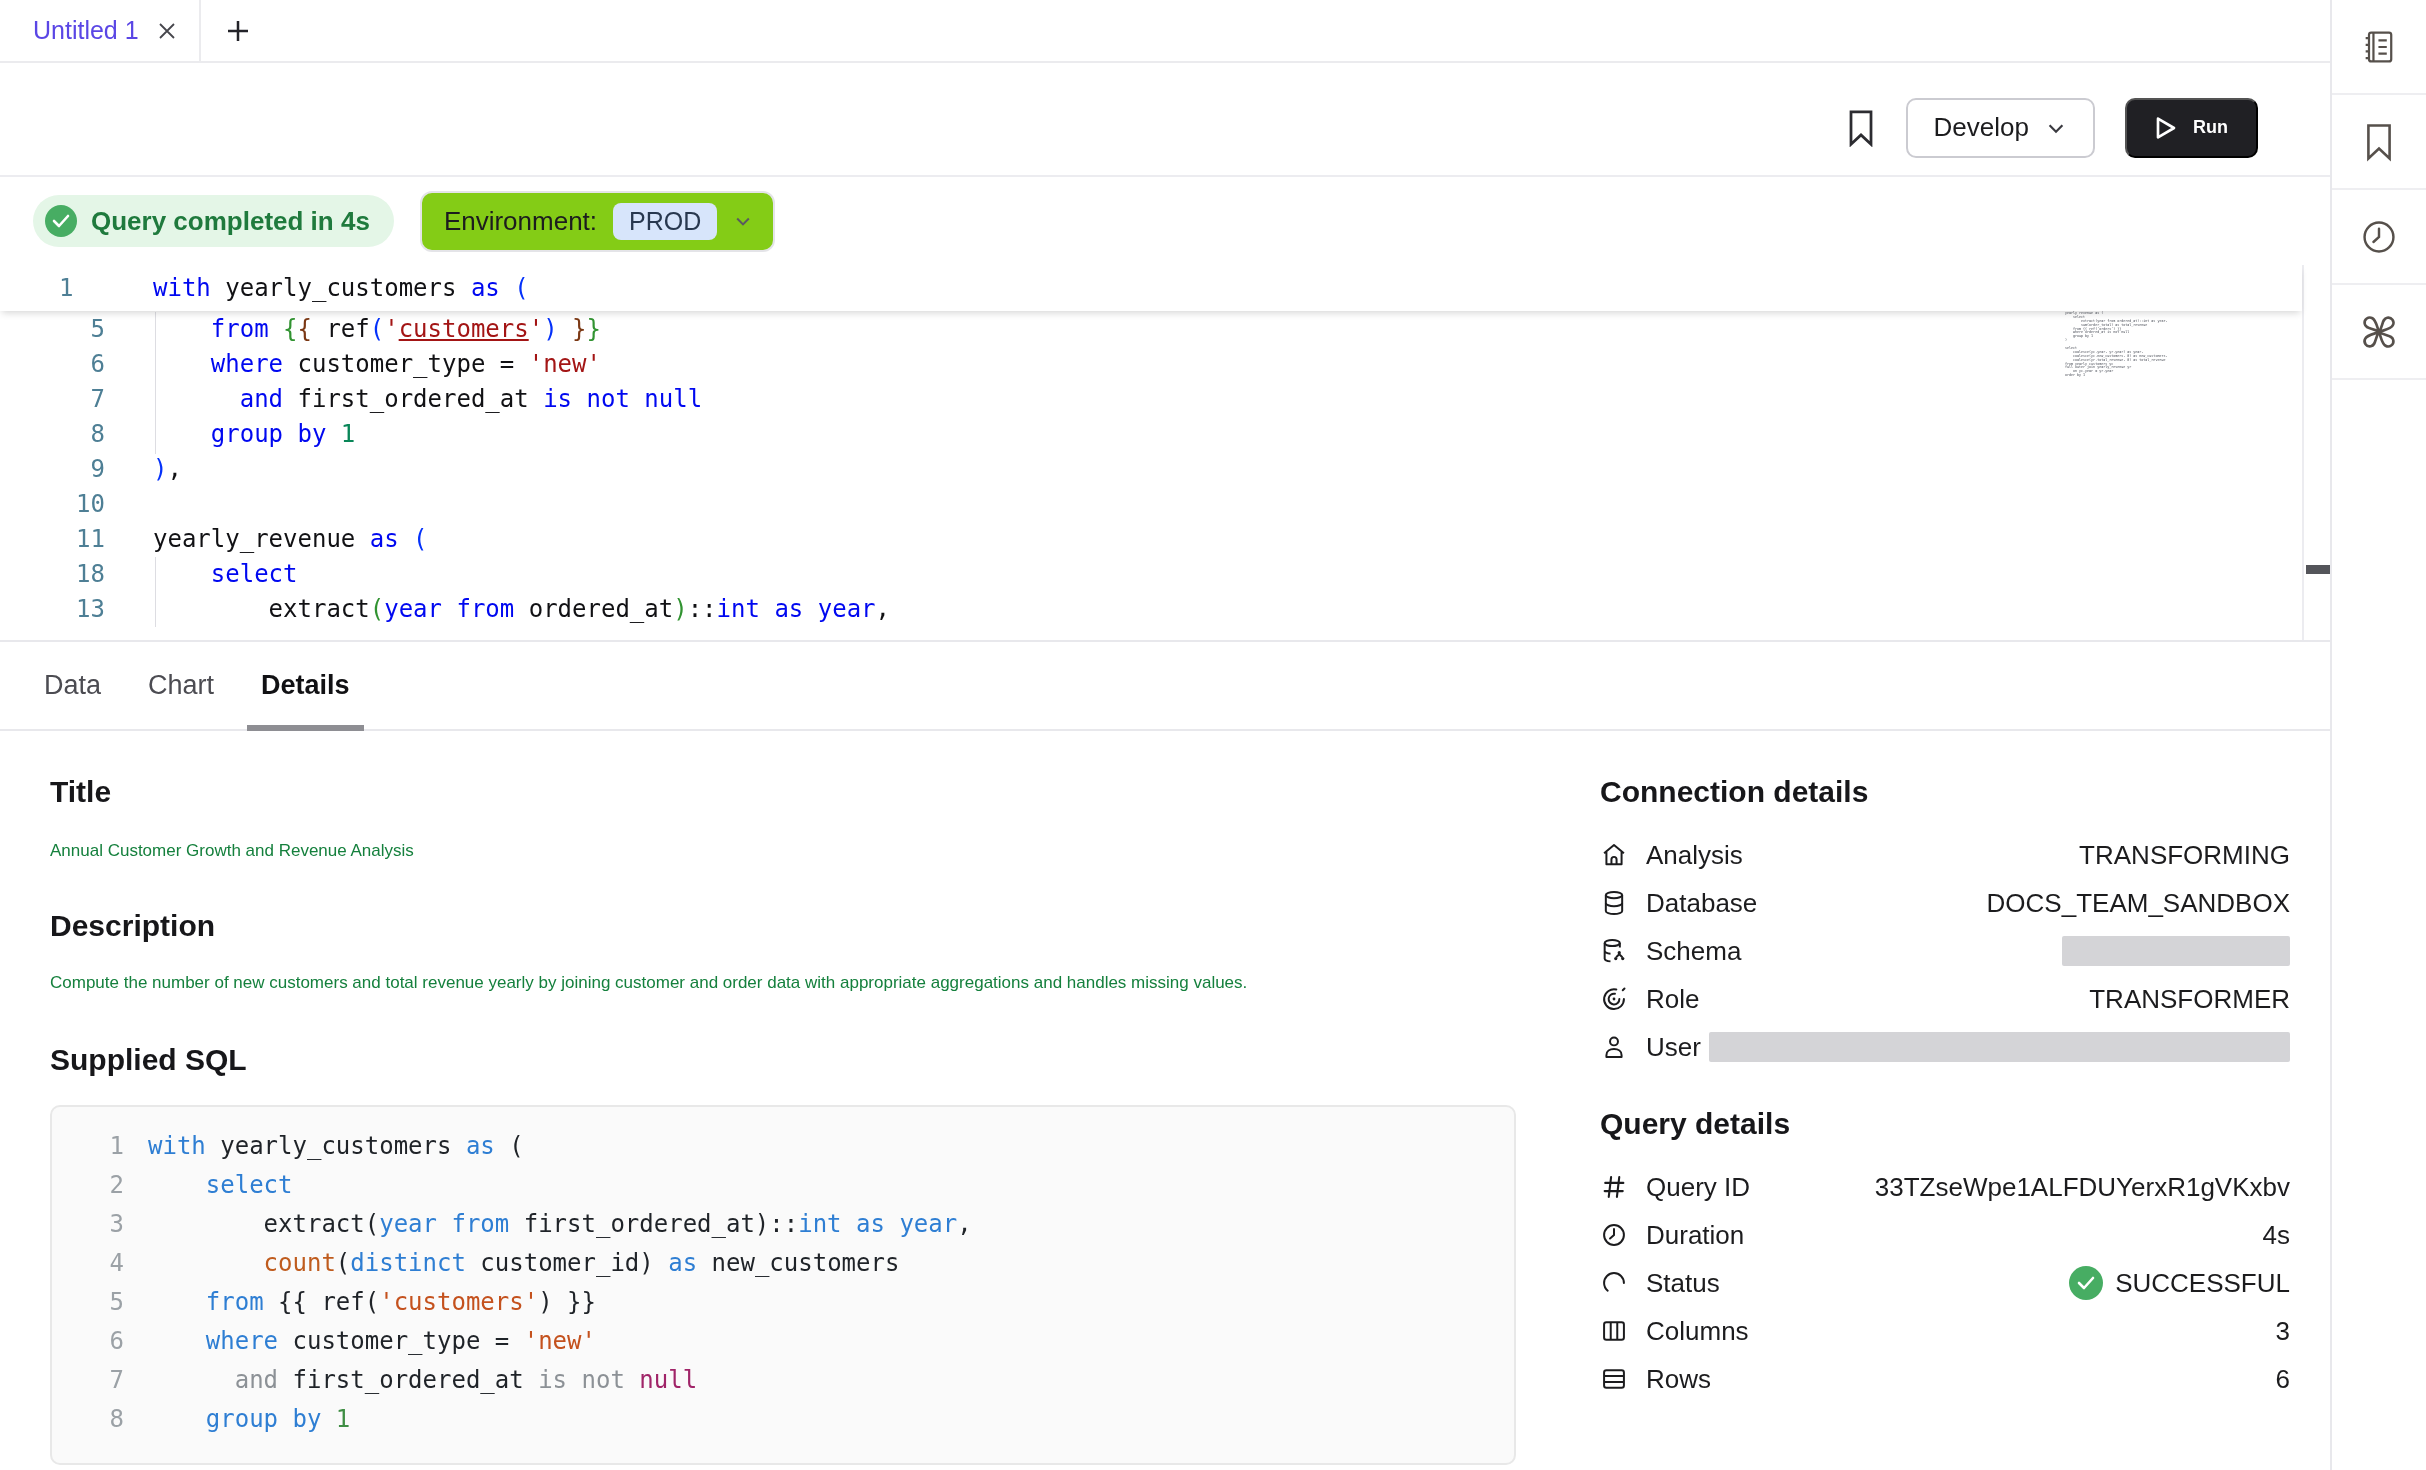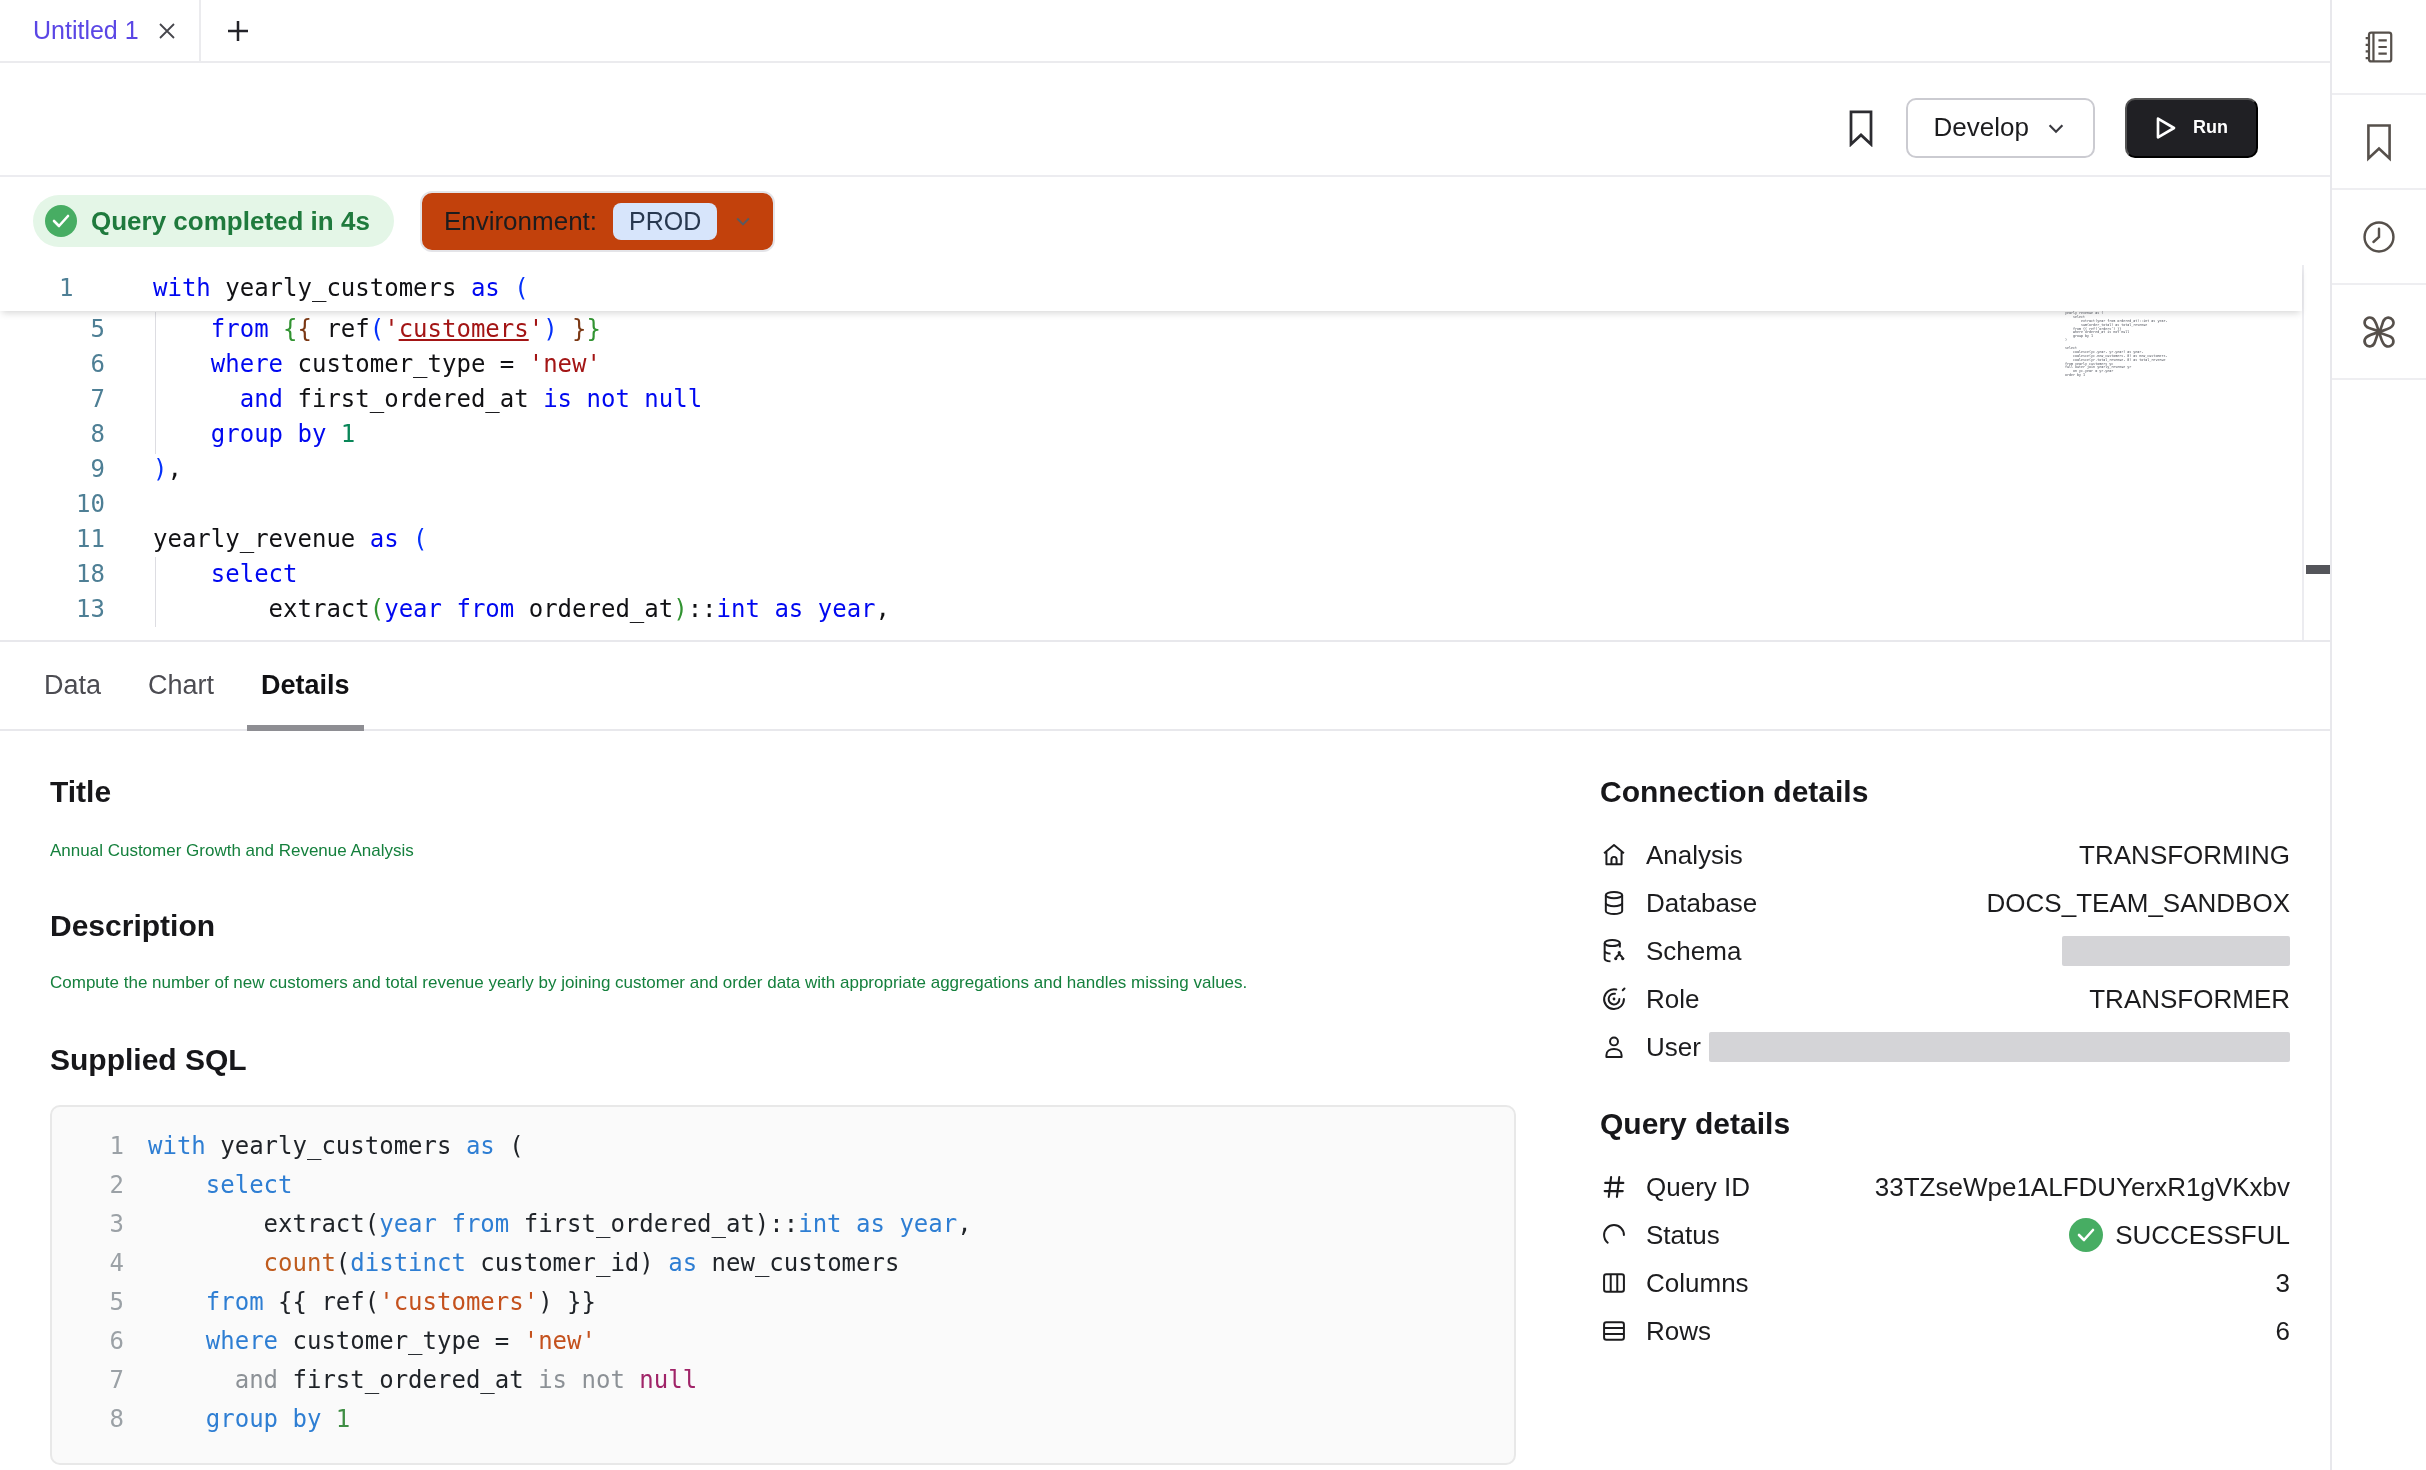--- a/index.html
+++ b/index.html
@@ -23,21 +23,21 @@
   
   .toolbar { position:absolute; top:80px; left:0; right:0; height:97px; border-bottom:2px solid #ececf0; display:flex; align-items:center; justify-content:flex-end; gap:30px; padding-right:72px; }
   .icon-btn { color:#2c2c31; display:flex; align-items:center; cursor:pointer; }
   .btn-develop { height:60px; display:flex; align-items:center; gap:16px; padding:0 26px; border:2px solid #cbcbd1; border-radius:10px; background:#fff; font-size:26px; color:#1c1c1e; cursor:pointer; }
   .btn-run { height:60px; display:flex; align-items:center; gap:16px; padding:0 28px; border-radius:10px; background:#202024; color:#fff; font-size:18px; font-weight:600; cursor:pointer; }
 
   
   .statusrow { position:absolute; top:177px; left:0; right:0; height:88px; display:flex; align-items:center; gap:26px; padding-left:33px; }
   .pill-ok { display:flex; align-items:center; gap:14px; background:#e4f6e7; border-radius:26px; padding:10px 24px 10px 12px; }
   .pill-ok .txt { color:#1f7a3d; font-size:26px; font-weight:600; }
-  .env-ctl { display:flex; align-items:center; gap:16px; background:#c2410c; border:2px solid #e4e4e8; border-radius:12px; padding:10px 20px 10px 22px; cursor:pointer; }
+  .env-ctl { display:flex; align-items:center; gap:16px; background:#84cc16; border:2px solid #e4e4e8; border-radius:12px; padding:10px 20px 10px 22px; cursor:pointer; }
   .env-ctl .lbl { font-size:26px; color:#1c1c1e; }
   .env-badge { background:#d7e5fb; color:#28384f; border-radius:8px; padding:4px 16px; font-size:25px; font-weight:500; }
 
   
   .editor { position:absolute; top:265px; left:0; right:0; height:377px; border-bottom:2px solid #e8e8ec; background:#fff; overflow:hidden; cursor:text; }
   .mono, .ecode, .eln, .bcode, .bln, .minimap-pre { font-family:"DejaVu Sans Mono", monospace; }
   .sticky { position:absolute; top:0; left:0; right:28px; height:46px; background:#fff; z-index:3; box-shadow:0 4px 7px -2px rgba(0,0,0,.16); }
   .sticky .eln { position:absolute; left:59px; top:6px; width:46px; text-align:left; }
   .sticky .ecode { position:absolute; left:153px; top:6px; }
   .elines { position:absolute; top:47px; left:0; right:0; }
@@ -366,20 +366,30 @@
         <div class="kv">
           <span class="ic">
             <svg width="28" height="28" viewBox="0 0 24 24" fill="none" stroke="#1c1c1e" stroke-width="1.8" stroke-linecap="round">
                 <path d="M9.5 3.5 L7.5 20.5 M16.5 3.5 L14.5 20.5 M4.5 8.5 H20 M4 15.5 H19.5"></path>
               </svg>
           </span>
           <span class="klabel">Query ID</span>
           <span class="kval">33TZseWpe1ALFDUYerxR1gVKxbv</span>
         </div>
 
+        <div class="kv">
+          <span class="ic">
+            <svg width="28" height="28" viewBox="0 0 24 24" fill="none" stroke="#1c1c1e" stroke-width="1.7" stroke-linecap="round">
+                <circle cx="12" cy="12" r="8.5"></circle>
+                <path d="M12 6.8 V12 L8.6 15"></path>
+              </svg>
+          </span>
+          <span class="klabel">Duration</span>
+          <span class="kval">4s</span>
+        </div>
 
         <div class="kv">
           <span class="ic">
             <svg width="28" height="28" viewBox="0 0 24 24" fill="none" stroke="#1c1c1e" stroke-width="1.7" stroke-linecap="round">
                 <path d="M20.5 12 A8.5 8.5 0 1 0 12 20.5" stroke-dasharray="34 8"></path>
               </svg>
           </span>
           <span class="klabel">Status</span>
           <span class="kval with-badge">
             <span class="ok-badge">

